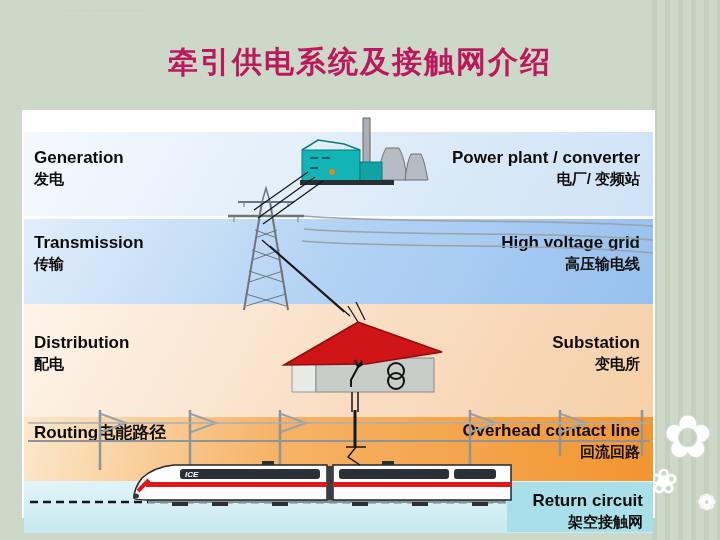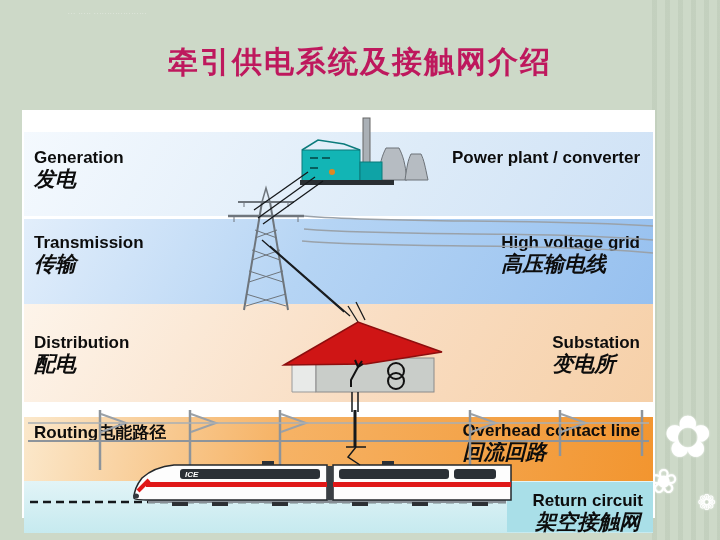--- a/index.html
+++ b/index.html
@@ -26,35 +26,35 @@
     text-align:center;font-size:30px;font-weight:bold;letter-spacing:2px;
     color:#be185d;
   }
   .panel{
     position:absolute;left:22px;top:110px;width:633px;height:408px;
     background:#ffffff;
   }
   .band{position:absolute;left:2px;width:629px;z-index:1;margin-top:20px;}
   .b1{top:2px;height:84px;background:linear-gradient(120deg,#f4f9fe 0%,#ddebf8 60%,#cfe2f6 100%);}
   .b2{top:89px;height:98px;background:linear-gradient(120deg,#e2eefb 0%,#b5d4f4 45%,#96c0ef 100%);}
-  .b3{top:174px;height:98px;background:linear-gradient(120deg,#fdf4ea 0%,#f9ddc2 55%,#f6d0a8 100%);}
+  .b3{top:174px;height:118px;background:linear-gradient(120deg,#fdf4ea 0%,#f9ddc2 55%,#f6d0a8 100%);}
   .b4{top:287px;height:78px;background:linear-gradient(100deg,#fbe8cb 0%,#f6b366 40%,#f2952f 100%);}
   .b5{top:351px;height:52px;background:linear-gradient(180deg,#e2f4f7 0%,#c6eaef 100%);}
   .return-box{
     position:absolute;right:0;top:1px;bottom:1px;width:146px;
     background:#a9dfe8;z-index:1;
   }
   .lbl{position:absolute;font-weight:bold;color:#0d0d0d;z-index:3;white-space:nowrap;}
   .lbl .en{font-size:17px;line-height:21px;display:block;}
-  .lbl .zh{font-size:21px;line-height:21px;display:block;font-style:italic;}
+  .lbl .zh{font-size:15px;line-height:21px;display:block;}
   .lbl-left{left:10px;}
-  .lbl-right{right:13px;}
+  .lbl-right{right:13px;text-align:right;}
   .b1 .lbl{top:15px;} .b2 .lbl{top:13px;} .b3 .lbl{top:28px;}
   .b4 .lbl-left{top:5px;} .b4 .lbl-right{top:3px;}
-  .return-box .lbl{top:8px;right:10px;text-align:center;}
+  .return-box .lbl{top:8px;right:10px;text-align:right;}
   svg.gfx{position:absolute;left:0;top:0;z-index:2;}
 </style>
 </head>
 <body>
 
 <div class="bg-texture"></div>
 <div class="ornament orn1">✿</div>
 <div class="ornament orn2">❀</div>
 <div class="ornament orn3">❁</div>
 
@@ -64,20 +64,21 @@
 
 <div class="panel">
 
   <div class="band b1">
     <div class="lbl lbl-left">
       <span class="en">Generation</span>
       <span class="zh">发电</span>
     </div>
     <div class="lbl lbl-right">
       <span class="en">Power plant / converter</span>
+      <span class="zh">电厂/ 变频站</span>
     </div>
   </div>
 
   <div class="band b2">
     <div class="lbl lbl-left">
       <span class="en">Transmission</span>
       <span class="zh">传输</span>
     </div>
     <div class="lbl lbl-right">
       <span class="en">High voltage grid</span>

